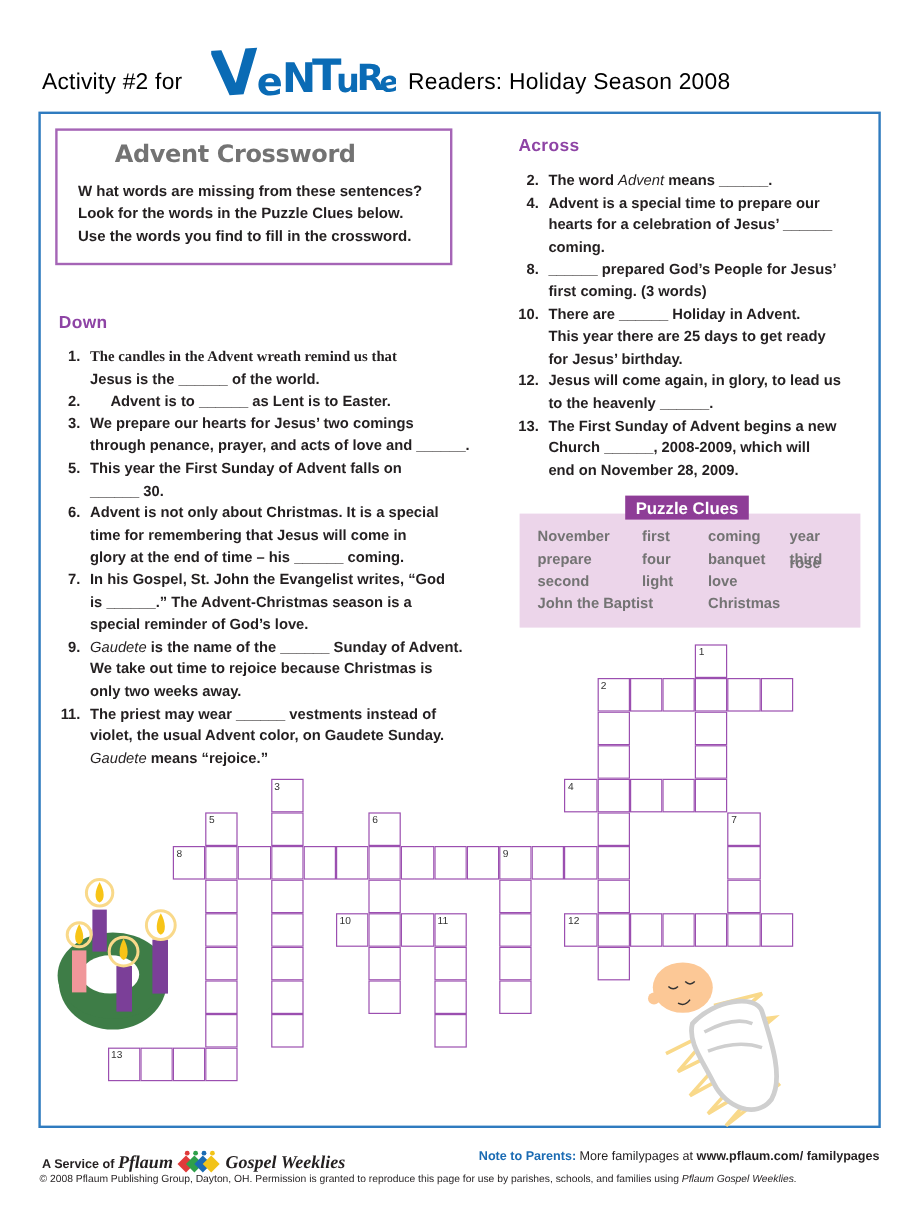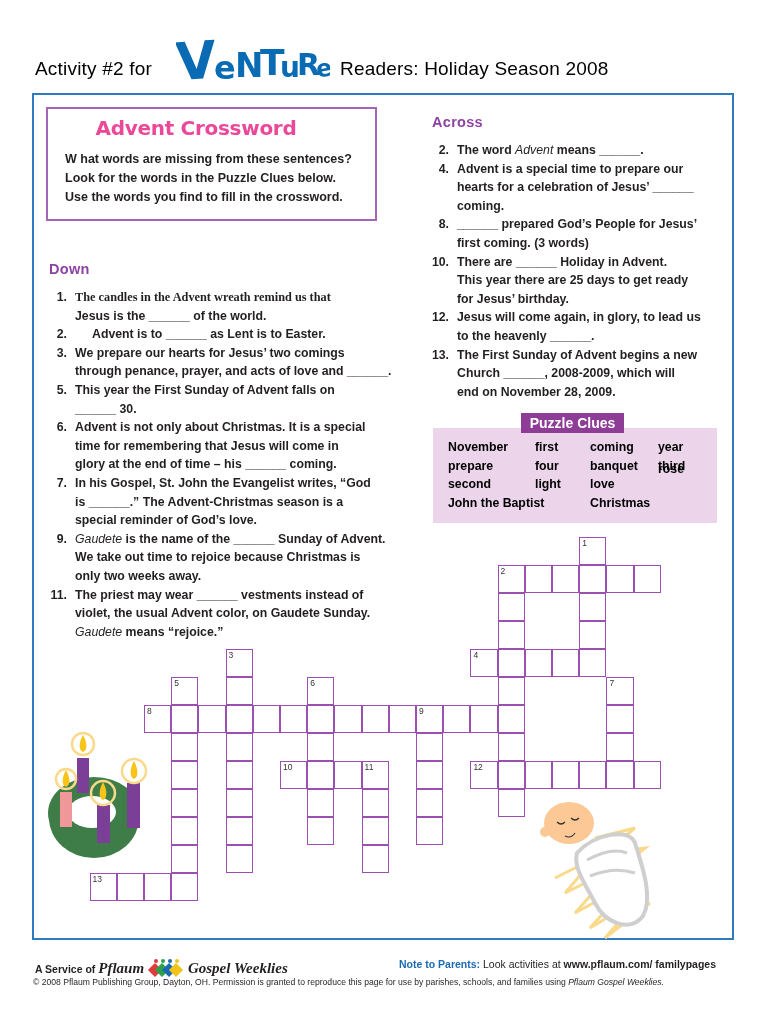--- a/index.html
+++ b/index.html
@@ -8,35 +8,35 @@
   .abs { position:absolute; }
 
   
   .hdr-text { font-size:19px; letter-spacing:0.2px; top:58px; color:#000000; white-space:nowrap; }
   .logo { left:176px; top:33px; width:154px; height:52px; }
 
   
   .frame { left:32px; top:93px; width:702px; height:847px; border:2px solid #2f7bbf; box-sizing:border-box; }
   .intro-box { left:46px; top:107px; width:331px; height:114px; border:2px solid #a565b6; box-sizing:border-box; }
   .intro-title { left:46px; width:300px; top:116px; text-align:center; font-family:"DejaVu Sans", sans-serif;
-                 font-weight:bold; font-size:20px; color:#ec4899; letter-spacing:-0.3px; }
+                 font-weight:bold; font-size:20px; color:#737373; letter-spacing:-0.3px; }
   .intro-line { left:65px; font-size:12.5px; font-weight:bold; color:#231f20; white-space:nowrap; }
 
   .section-head { font-size:14.5px; font-weight:bold; color:#8e44a5; letter-spacing:0.3px; }
 
   .clue { font-size:12.3px; font-weight:bold; color:#231f20; line-height:18.6px; }
   .clue .num { position:absolute; text-align:right; width:22px; }
   .clue .txt { position:absolute; white-space:nowrap; }
   .clue i { font-weight:normal; }
 
   
   .clue-box { left:433px; top:428px; width:284px; height:95px; background:#ecd5ea; }
   .clue-label { left:521px; top:413px; width:103px; height:20px; background:#8e3d97; color:#ffffff;
                 font-size:14px; font-weight:bold; text-align:center; line-height:20px; }
-  .bank-word { font-size:12.3px; font-weight:bold; color:#000000; white-space:nowrap; }
+  .bank-word { font-size:12.3px; font-weight:bold; color:#737373; white-space:nowrap; }
 
   
   .cell { position:absolute; width:27.2px; height:28px; box-sizing:border-box; border:1.6px solid #9b4fb0; background:#fff; }
   .cell .cn { position:absolute; left:2px; top:0px; font-size:8.5px; color:#333; font-weight:normal; }
 
   
   .footer-service { left:35px; top:958px; font-size:10.5px; font-weight:bold; white-space:nowrap; }
   .brand { font-family:"Liberation Serif", serif; font-style:italic; font-size:15px; font-weight:bold; color:#231f20; }
   .note { left:399px; top:958px; font-size:10.5px; white-space:nowrap; }
   .note .lbl { color:#1b6bb3; font-weight:bold; }
@@ -302,17 +302,17 @@
     <circle cx="23" cy="3" r="2" fill="#1b6bb3"></circle>
       <circle cx="30" cy="3" r="2" fill="#f2c318"></circle>
     <rect x="3" y="7" width="10" height="10" fill="#e03a3a" transform="rotate(45 8 12)"></rect>
     <rect x="10" y="7" width="10" height="10" fill="#2ea04a" transform="rotate(45 15 12)"></rect>
     <rect x="17" y="7" width="10" height="10" fill="#1b6bb3" transform="rotate(45 22 12)"></rect>
     <rect x="24" y="7" width="10" height="10" fill="#f2c318" transform="rotate(45 29 12)"></rect>
   </svg>
   <span class="brand">Gospel Weeklies</span>
 </div>
 <div class="abs note">
-  <span class="lbl">Note to Parents:</span><span> Look activities at </span><b>www.pflaum.com/ familypages</b>
+  <span class="lbl">Note to Parents:</span><span> More familypages at </span><b>www.pflaum.com/ familypages</b>
 </div>
 <div class="abs copyright">
   <span>© 2008 Pflaum Publishing Group, Dayton, OH. Permission is granted to reproduce this page for use by parishes, schools, and families using </span><i>Pflaum Gospel Weeklies.</i>
 </div>
 
 </body></html>

